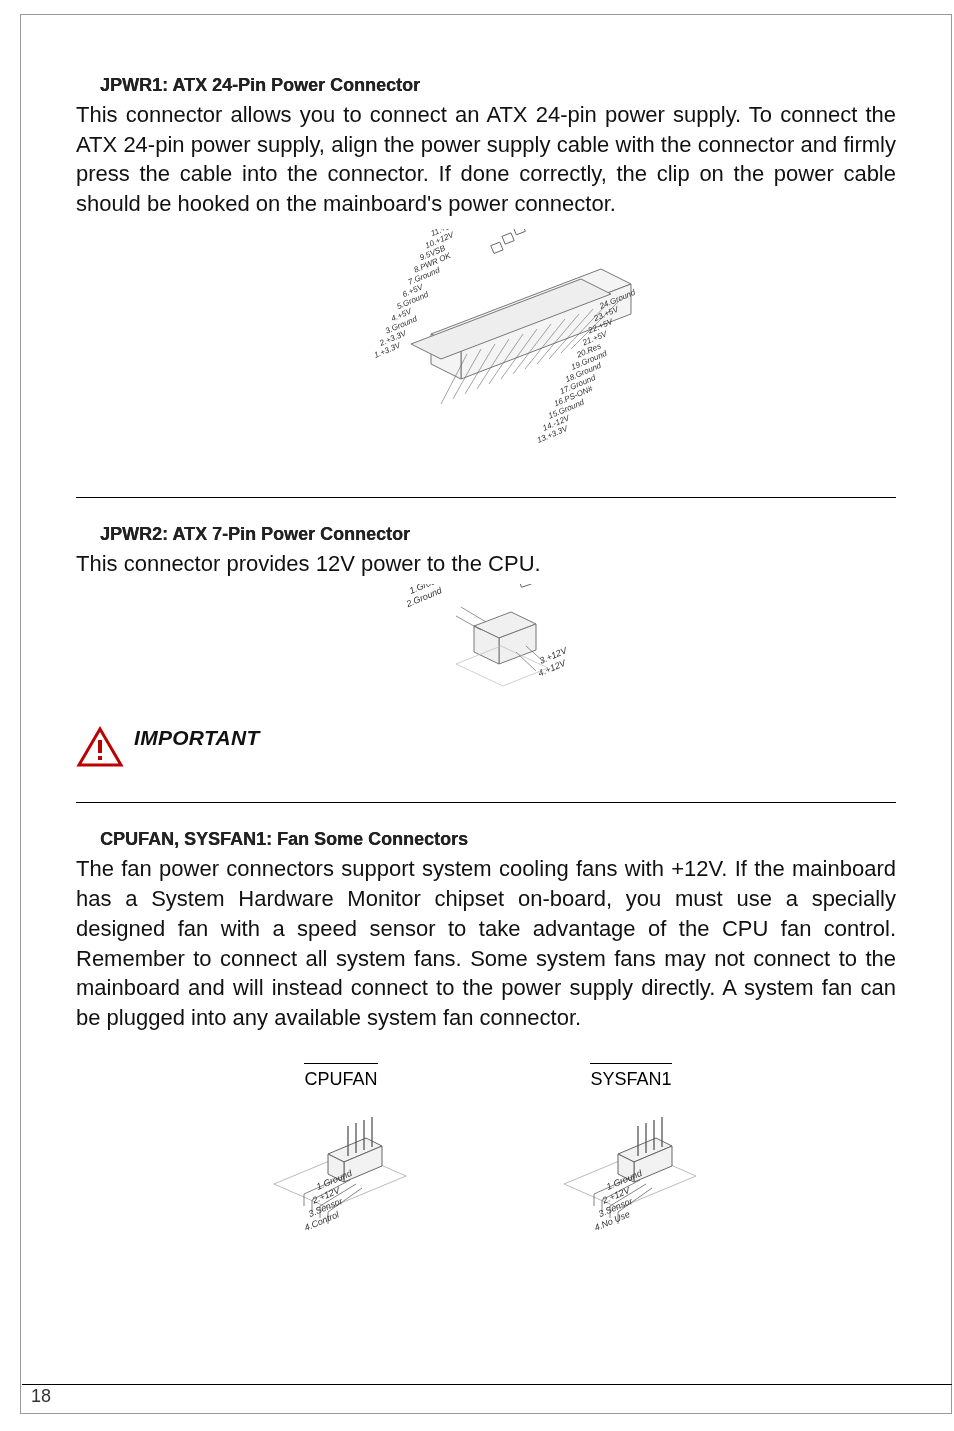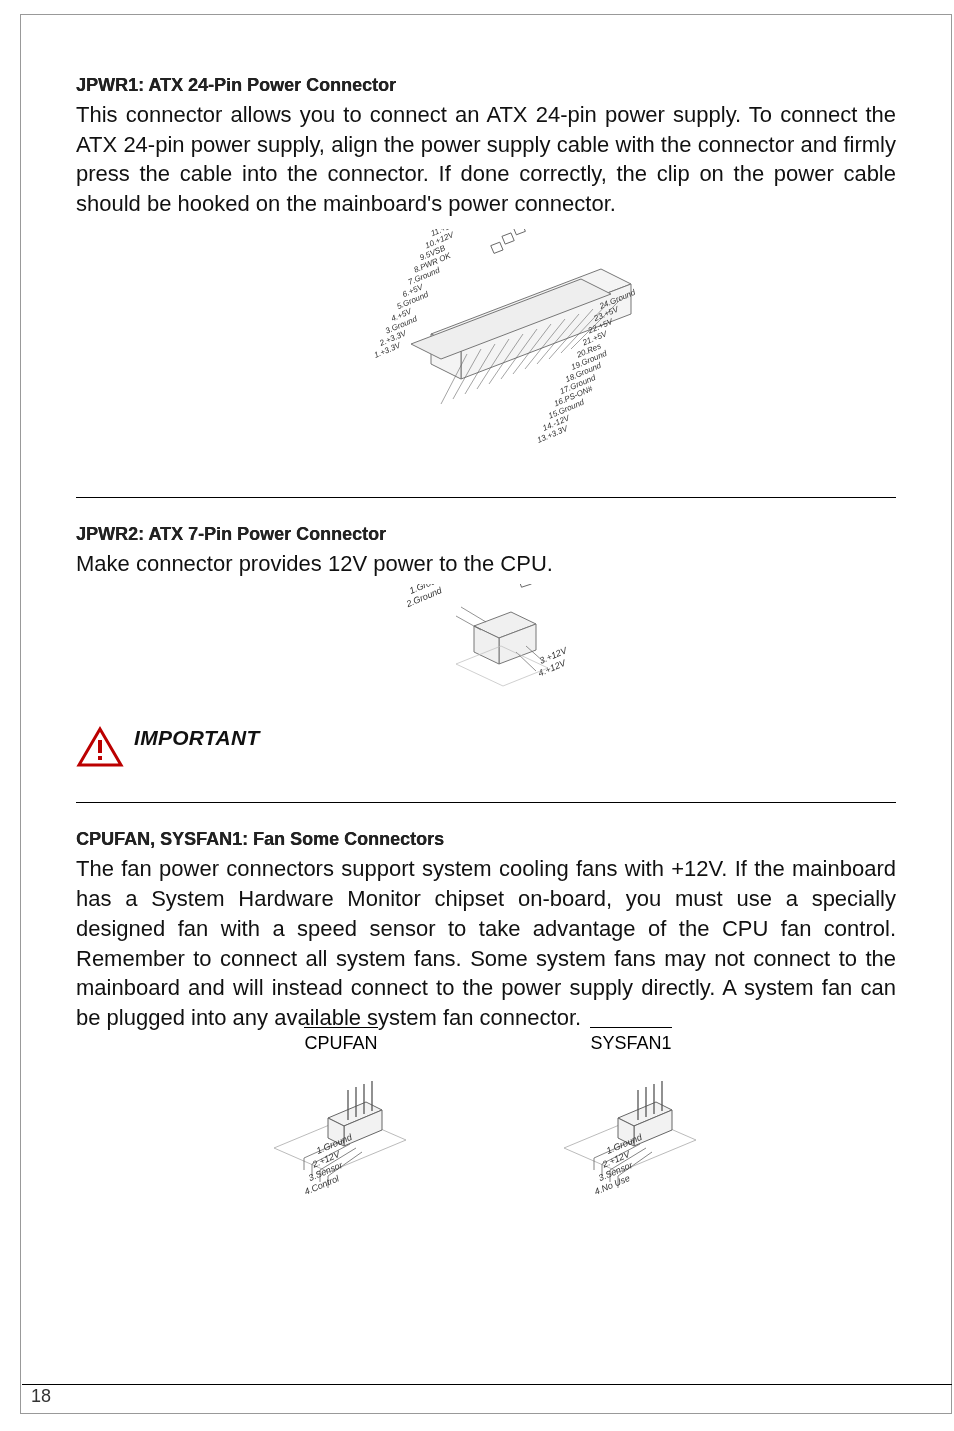--- a/index.html
+++ b/index.html
@@ -1,28 +1,28 @@
 <!DOCTYPE html>
 <html><head>
 <meta charset="utf-8">
 <style>
   * { box-sizing: border-box; margin: 0; padding: 0; }
   html, body { width: 954px; height: 1431px; font-family: Arial, Helvetica, sans-serif; background: #fff; color: #000; }
   .outer { border: 1px solid #999; width: 932px; height: 1400px; margin: 14px 0 0 20px; position: relative; padding: 60px 55px 0 55px; }
   .inner-rule { position: absolute; left: 1px; top: 1369px; width: 930px; height: 0; border-top: 1px solid #000; }
   .page-no { position: absolute; left: 10px; bottom: 6px; font-size: 18px; color: #333; }
-  .sect-title { font-size: 18px; font-weight: bold; color: #222; margin-bottom: 4px; text-shadow: 0.3px 0 #222; }
+  .sect-title { font-size: 18px; font-weight: bold; color: #222; margin-bottom: 4px; text-shadow: 0.3px 0 #222; margin-left: 24px; }
   .body { font-size: 22px; line-height: 1.35; color: #111; text-align: justify; }
   .hr { border: 0; border-top: 1px solid #000; margin: 34px 0 26px 0; }
   .figwrap { text-align: center; }
   .figwrap svg { display: inline-block; }
   .imp-row { display: flex; align-items: flex-start; gap: 10px; margin: 28px 0 6px 0; }
   .imp-title { font-size: 21px; font-style: italic; font-weight: bold; color: #111; letter-spacing: 0.3px; }
   .imp-body { font-size: 18px; font-style: italic; line-height: 1.3; color: #111; text-align: justify; }
-  .fanrow { display: flex; justify-content: center; gap: 120px; }
+  .fanrow { display: flex; justify-content: center; gap: 120px; margin-top: 36px; }
   .fanlabel { text-align: center; font-size: 18px; margin-bottom: 20px; position: relative; display: inline-block; }
   .fanlabel::before { content: ""; position: absolute; left: 0; right: 0; top: -6px; height: 0; border-top: 1px solid #000; }
   .fancell { text-align: center; }
   svg text { font-family: Arial, Helvetica, sans-serif; }
   .pinlabel { font-size: 8px; font-style: italic; fill: #333; }
   .pinlabel2 { font-size: 9px; font-style: italic; fill: #333; }
 </style>
 </head>
 <body>
 
@@ -103,21 +103,21 @@
           <line x1="210" y1="120" x2="182" y2="170"></line>
           <line x1="196" y1="125" x2="170" y2="175"></line>
         </g>
       </g>
     </svg>
   </div>
 
   <hr class="hr">
 
   <div class="sect-title">JPWR2: ATX 7-Pin Power Connector</div>
-  <div class="body">Make connector provides 12V power to the CPU.</div>
+  <div class="body">This connector provides 12V power to the CPU.</div>
 
   <div class="figwrap" style="margin-top:6px;">
     <svg width="260" height="110" viewBox="0 0 260 110">
       <g stroke="#777" fill="#f0f0f0" stroke-width="1">
         <polygon points="118,42 155,28 180,40 143,54"></polygon>
         <polygon points="143,54 180,40 180,66 143,80"></polygon>
         <polygon points="118,42 143,54 143,80 118,68"></polygon>
       </g>
       <g stroke="#555" fill="#fff" stroke-width="0.8">
         <rect x="135" y="37" width="10" height="10" transform="skewY(-18) skewX(18)"></rect>

